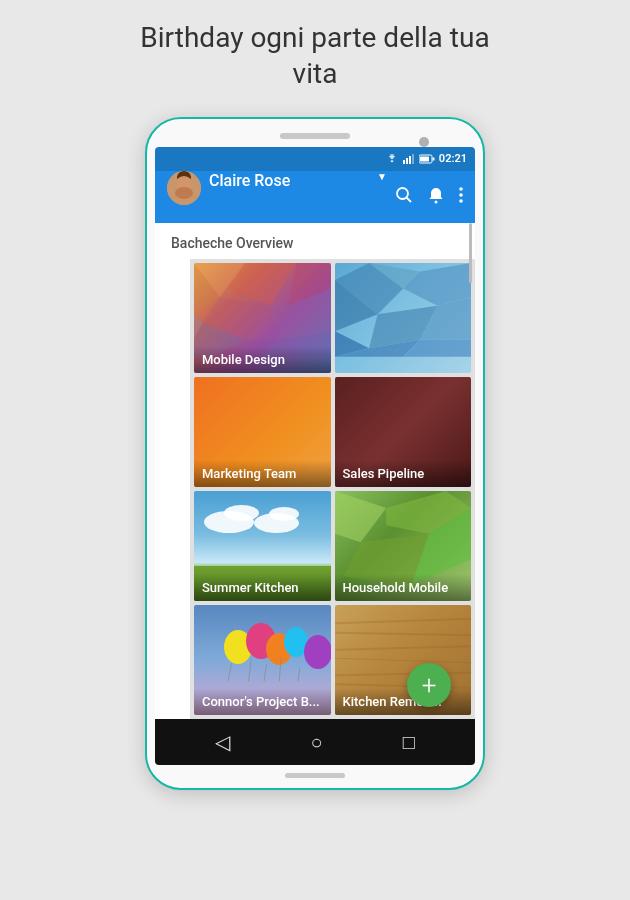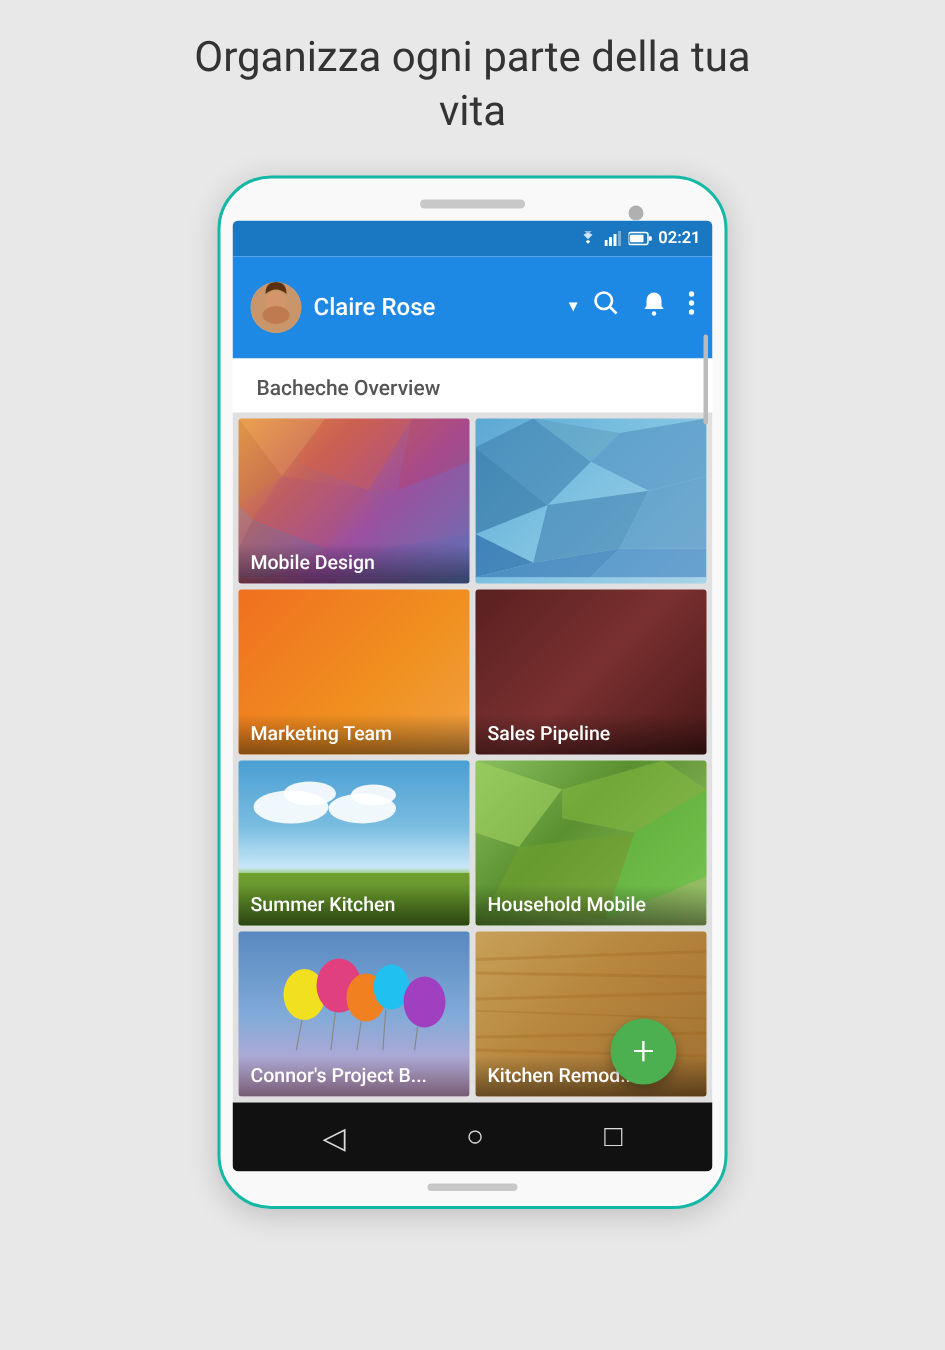--- a/index.html
+++ b/index.html
@@ -85,23 +85,22 @@
 
     .status-time {
       color: #fff;
       font-size: 11px;
       font-weight: 600;
     }
 
     
     .app-bar {
       background: #1e88e5;
-      height: 68px;
-      display: flex;
-      align-items: center;
+      height: 52px;
+      display: flex;
       padding: 0 12px;
       gap: 8px;
     }
 
     .avatar {
       width: 34px;
       height: 34px;
       border-radius: 50%;
       overflow: hidden;
       background: #c9a97a;
@@ -143,20 +142,21 @@
       background: #fff;
     }
 
     
     .board-grid {
       display: grid;
       grid-template-columns: 1fr 1fr;
       gap: 4px;
       padding: 4px;
       background: #e0e0e0;
+      margin-left: 35px;
     }
 
     .board-card {
       position: relative;
       height: 110px;
       overflow: hidden;
       border-radius: 2px;
       cursor: pointer;
     }
 
@@ -287,21 +287,21 @@
     .wood-line {
       position: absolute;
       background: rgba(150,90,20,0.25);
       border-radius: 2px;
     }
   </style>
 </head>
 <body>
 
 <p class="page-title">
-  <span>Organizza ogni parte della tua</span><br>
+  <span>Birthday ogni parte della tua</span><br>
   <span>vita</span>
 </p>
 
 <div class="phone-shell">
   <div class="phone-speaker"></div>
   <div class="phone-camera"></div>
 
   <div class="phone-screen">
 
     <div class="status-bar">

